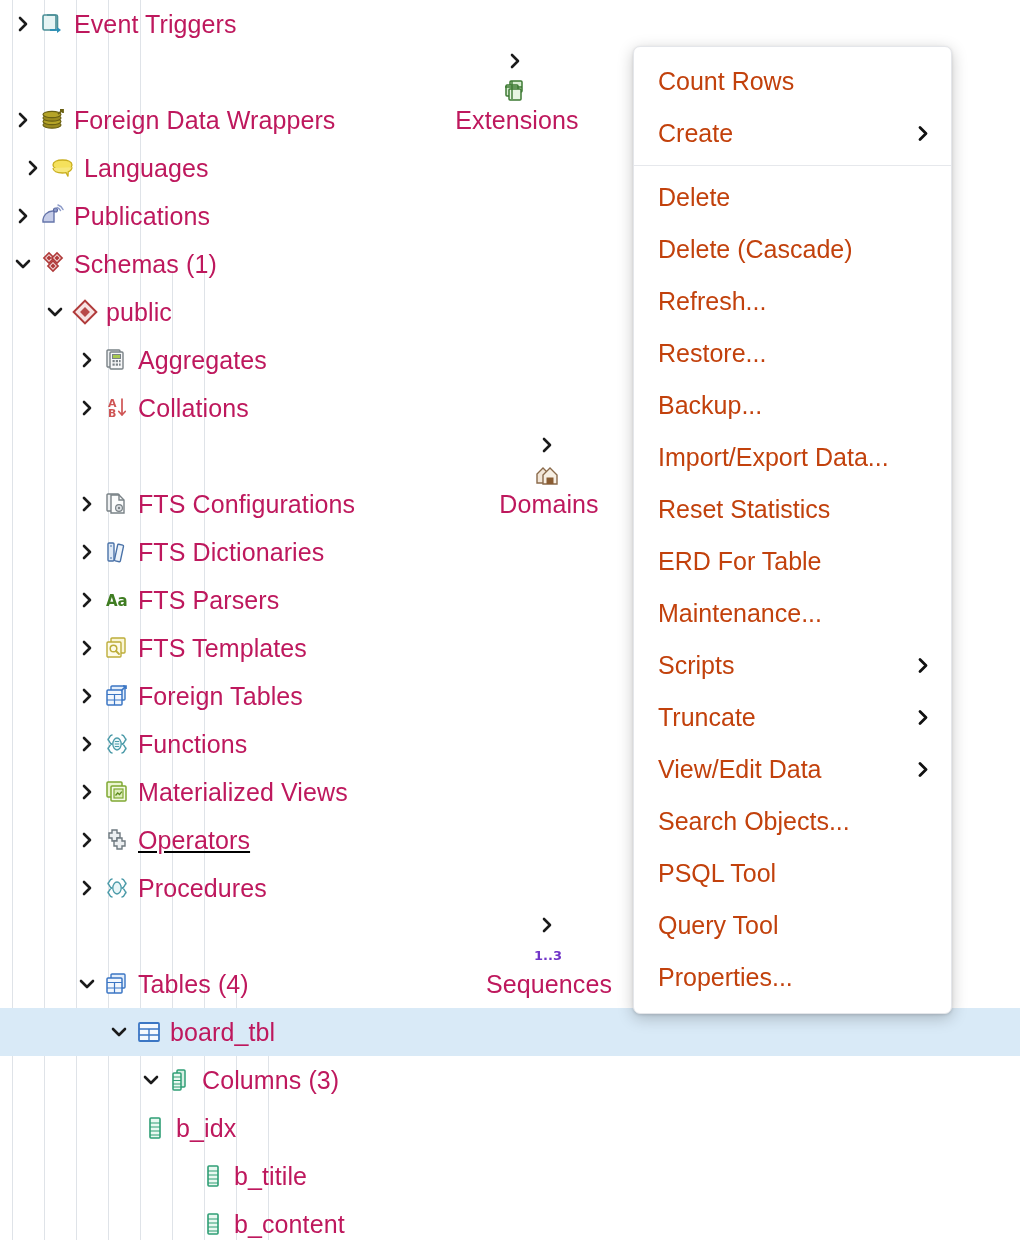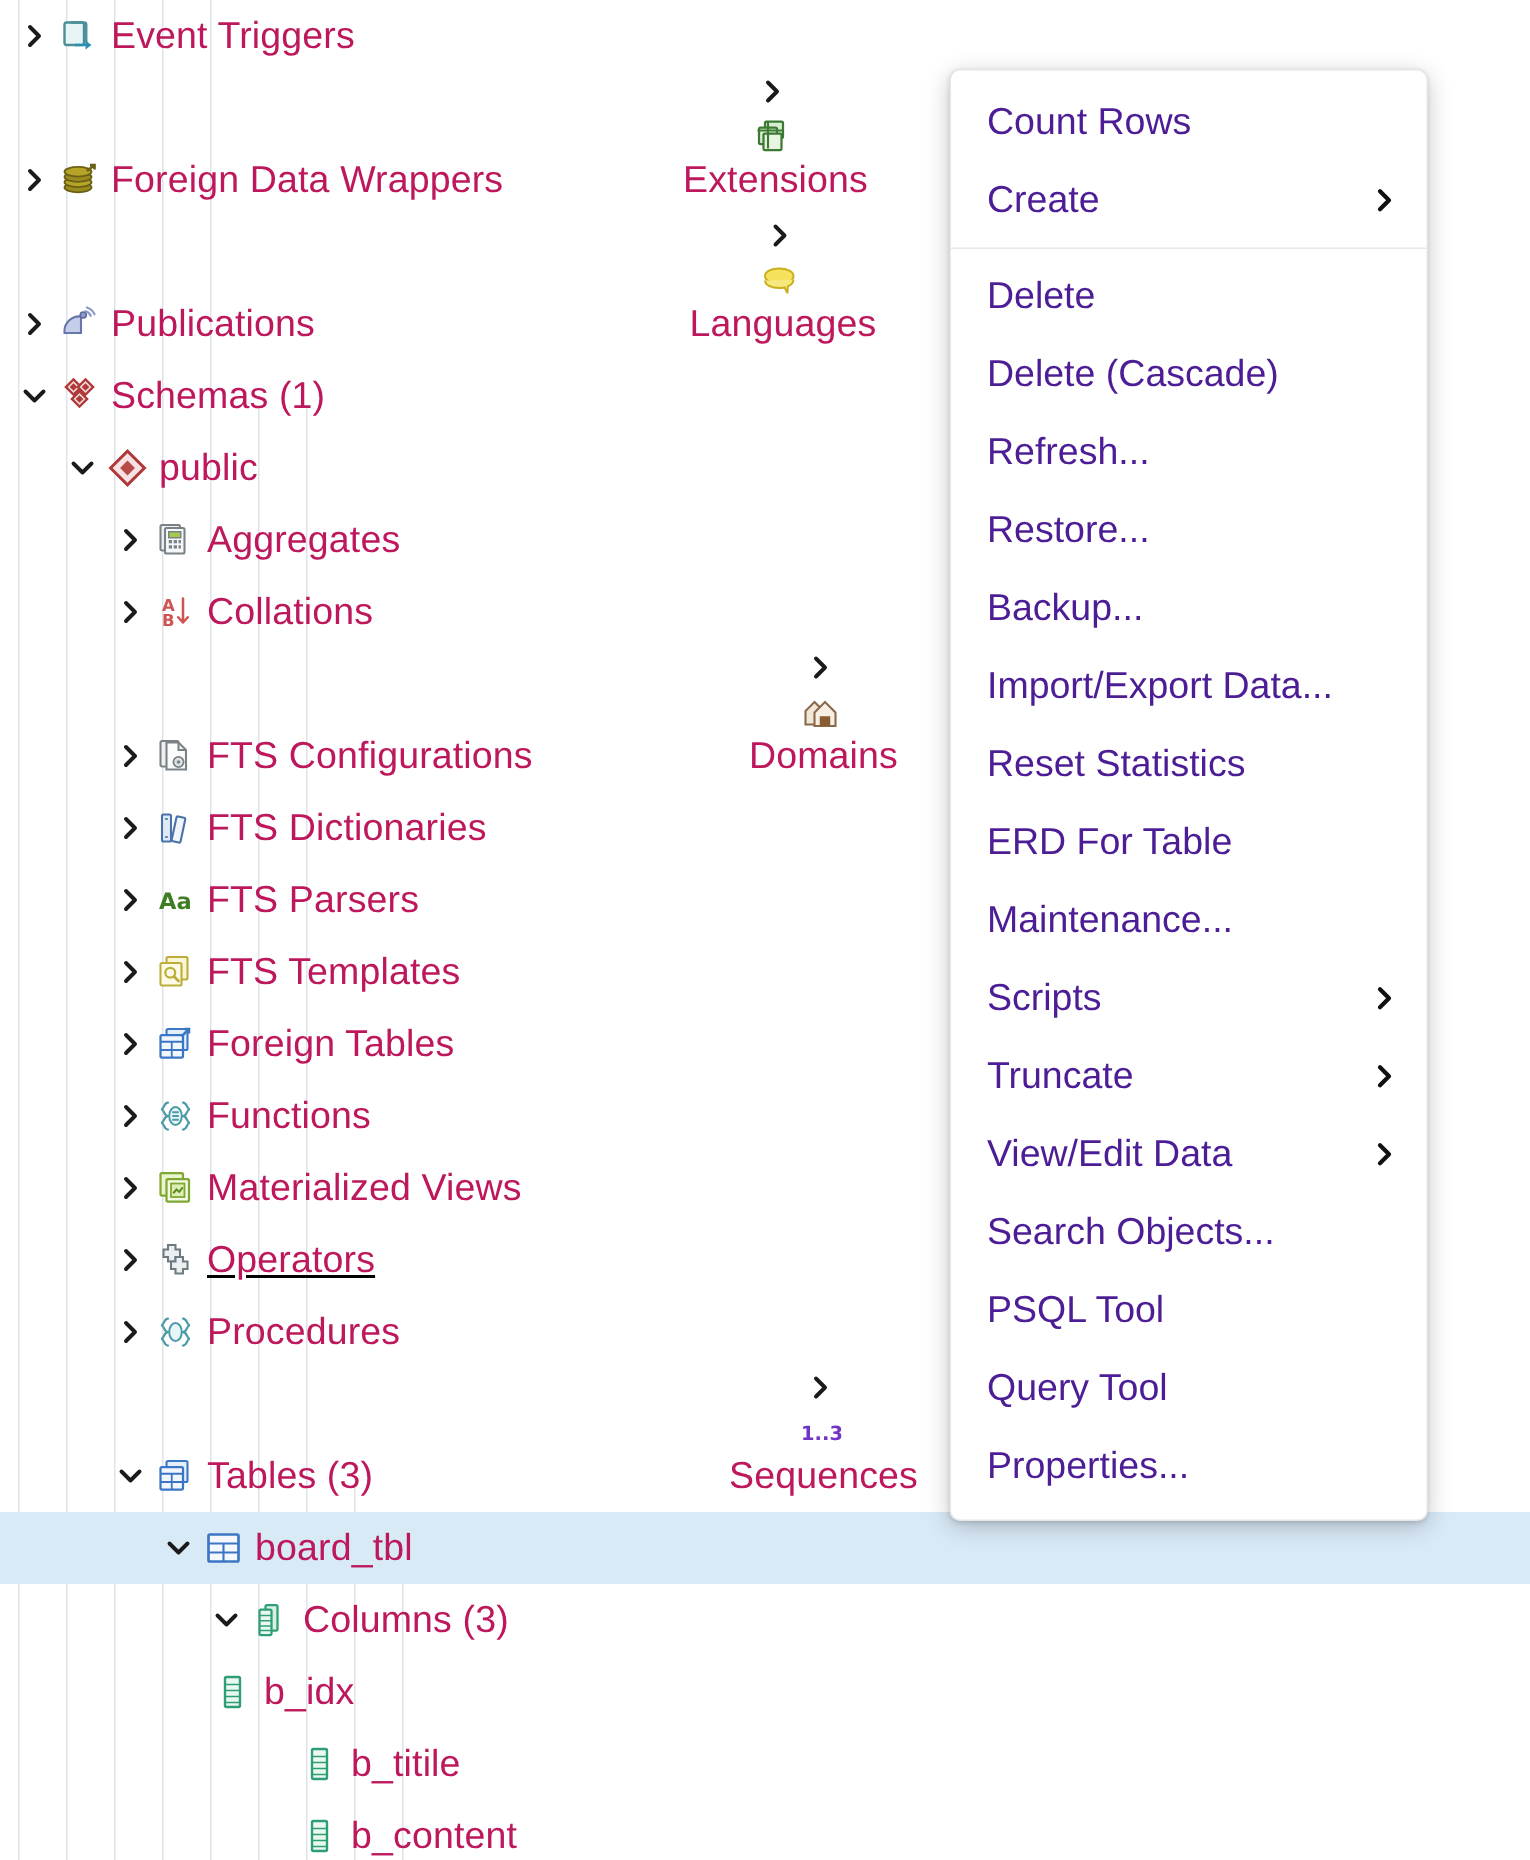--- a/index.html
+++ b/index.html
@@ -61,21 +61,21 @@
   }
   .mi {
     height: 52px;
     display: flex;
     align-items: center;
     padding: 0 18px 0 24px;
     cursor: default;
   }
   .mi-label {
     font-size: 25px;
-    color: #4c1d95;
+    color: #c2410c;
     line-height: 1;
     flex: 1 1 auto;
     white-space: nowrap;
   }
   .mi-arrow {
     flex: 0 0 auto;
     display: flex; align-items: center;
     color: #111;
     margin-left: 10px;
   }
@@ -145,21 +145,21 @@
           <svg width="28" height="28" viewBox="0 0 28 28" xmlns="http://www.w3.org/2000/svg">
             <ellipse cx="13" cy="19" rx="9" ry="3.2" fill="#9b8b1f" stroke="#6b6114" stroke-width="1.2"></ellipse>
             <ellipse cx="13" cy="15.5" rx="9" ry="3.2" fill="#b5a428" stroke="#6b6114" stroke-width="1.2"></ellipse>
             <ellipse cx="13" cy="12" rx="9" ry="3.2" fill="#9b8b1f" stroke="#6b6114" stroke-width="1.2"></ellipse>
             <ellipse cx="13" cy="8.5" rx="9" ry="3.2" fill="#b5a428" stroke="#6b6114" stroke-width="1.2"></ellipse>
             <path d="M19 8l5-4M21 4h3v3" stroke="#6b6114" stroke-width="1.8" fill="none"></path>
           </svg>
         </span>
         <span class="label">Foreign Data Wrappers</span>
       </div>
-      <div class="row" style="padding-left: 20px; flex-direction: column;">
+      <div class="row" style="padding-left: 20px;">
         <span class="twisty">
           <svg width="20" height="20" viewBox="0 0 20 20">
             <path d="M7 4l6 6-6 6" fill="none" stroke="#1b1b1b" stroke-width="2.6" stroke-linecap="round" stroke-linejoin="round"></path>
           </svg>
         </span>
         <span class="icon">
           <svg width="28" height="28" viewBox="0 0 28 28" xmlns="http://www.w3.org/2000/svg">
             <path d="M4 11c0-3 4-5 9.5-5S23 8 23 11s-4 5-9.5 5S4 14 4 11z" fill="#f5e15c" stroke="#c9ae1e" stroke-width="1.3"></path>
             <path d="M4 14c0 3 4 5 9.5 5 1.3 0 2.5-.1 3.6-.35L19 22.5l.2-4.6C21.6 16.9 23 15.1 23 13.3" fill="#f7e87c" stroke="#c9ae1e" stroke-width="1.3"></path>
           </svg>
@@ -429,21 +429,21 @@
             <path d="M4 7l6 6 6-6" fill="none" stroke="#1b1b1b" stroke-width="2.6" stroke-linecap="round" stroke-linejoin="round"></path>
           </svg>
         </span>
         <span class="icon">
           <svg width="28" height="28" viewBox="0 0 28 28" xmlns="http://www.w3.org/2000/svg">
             <rect x="8" y="4" width="14" height="14" rx="1" fill="#e3eefb" stroke="#3b76c4" stroke-width="1.4"></rect>
             <rect x="4" y="8" width="15" height="15" rx="1" fill="#f2f7fd" stroke="#3b76c4" stroke-width="1.5"></rect>
             <path d="M4 12.5h15M11.5 12.5V23M4 18h15" stroke="#3b76c4" stroke-width="1.2"></path>
           </svg>
         </span>
-        <span class="label">Tables (3)</span>
+        <span class="label">Tables (4)</span>
       </div>
       <div class="row selected" style="padding-left: 106px;">
         <span class="twisty">
           <svg width="20" height="20" viewBox="0 0 20 20">
             <path d="M4 7l6 6 6-6" fill="none" stroke="#1b1b1b" stroke-width="2.6" stroke-linecap="round" stroke-linejoin="round"></path>
           </svg>
         </span>
         <span class="icon">
           <svg width="28" height="28" viewBox="0 0 28 28" xmlns="http://www.w3.org/2000/svg">
             <rect x="4" y="5" width="20" height="18" rx="1" fill="#f5f9fe" stroke="#3b76c4" stroke-width="1.8"></rect>

